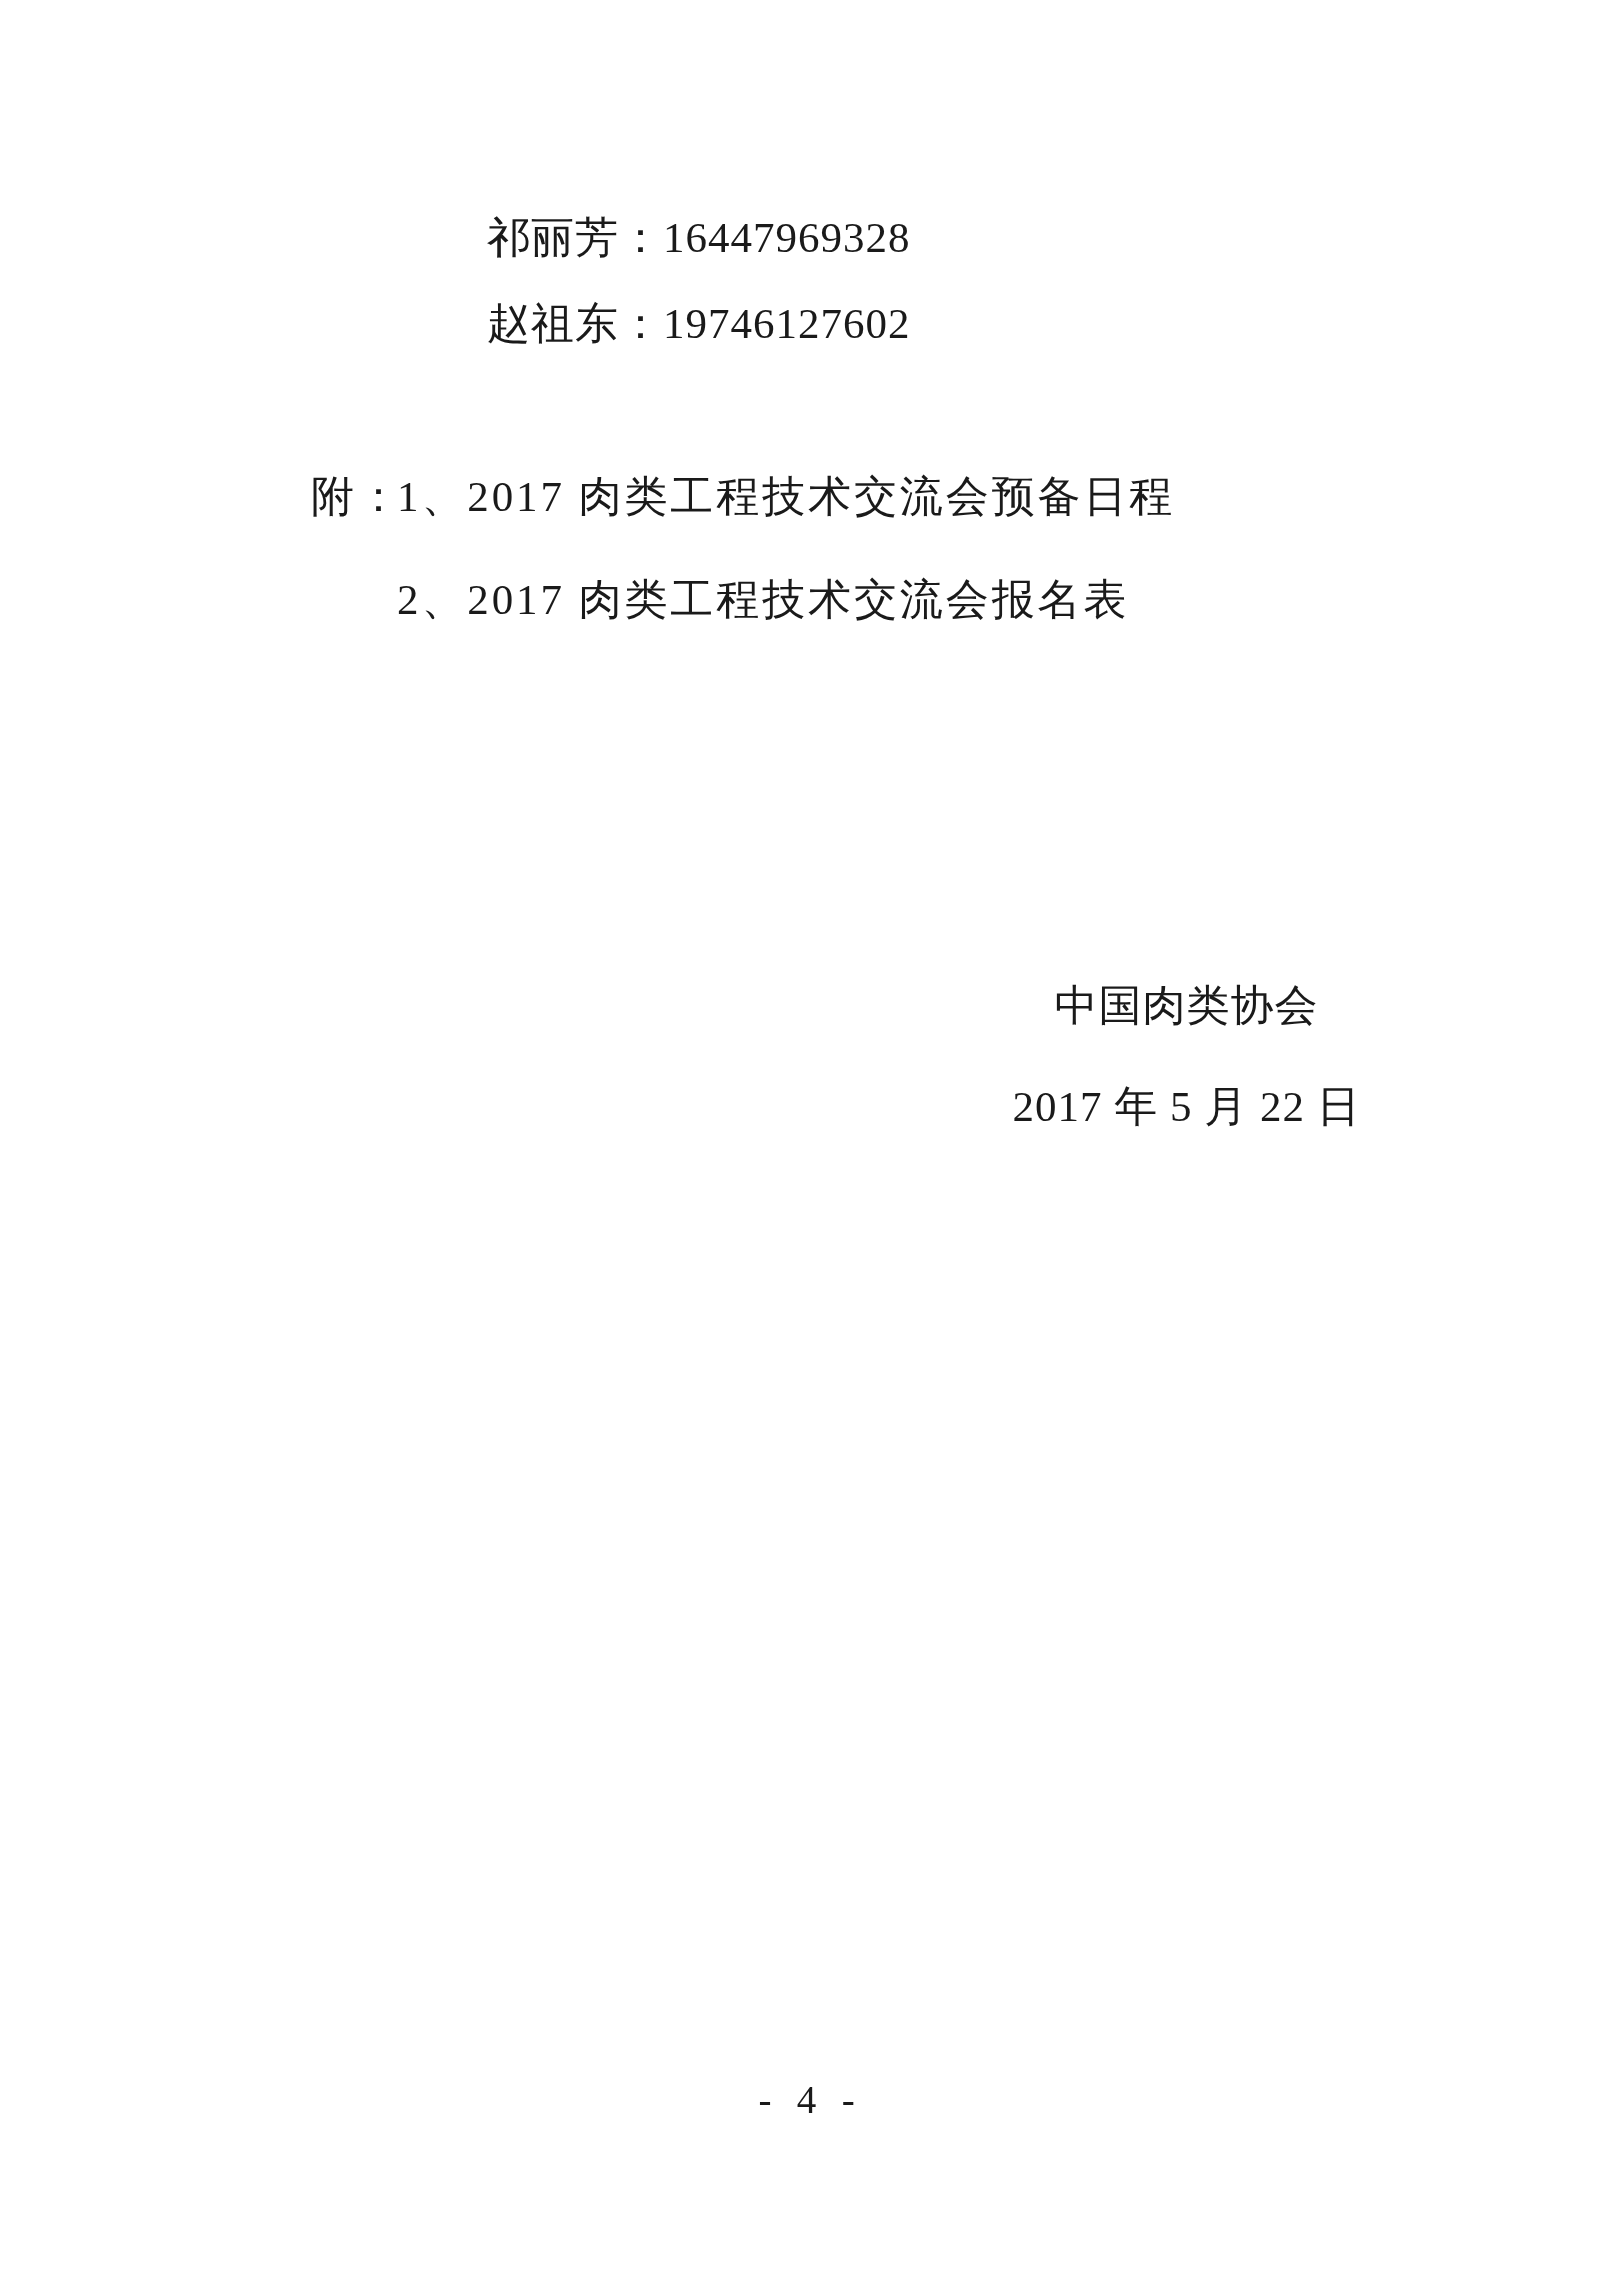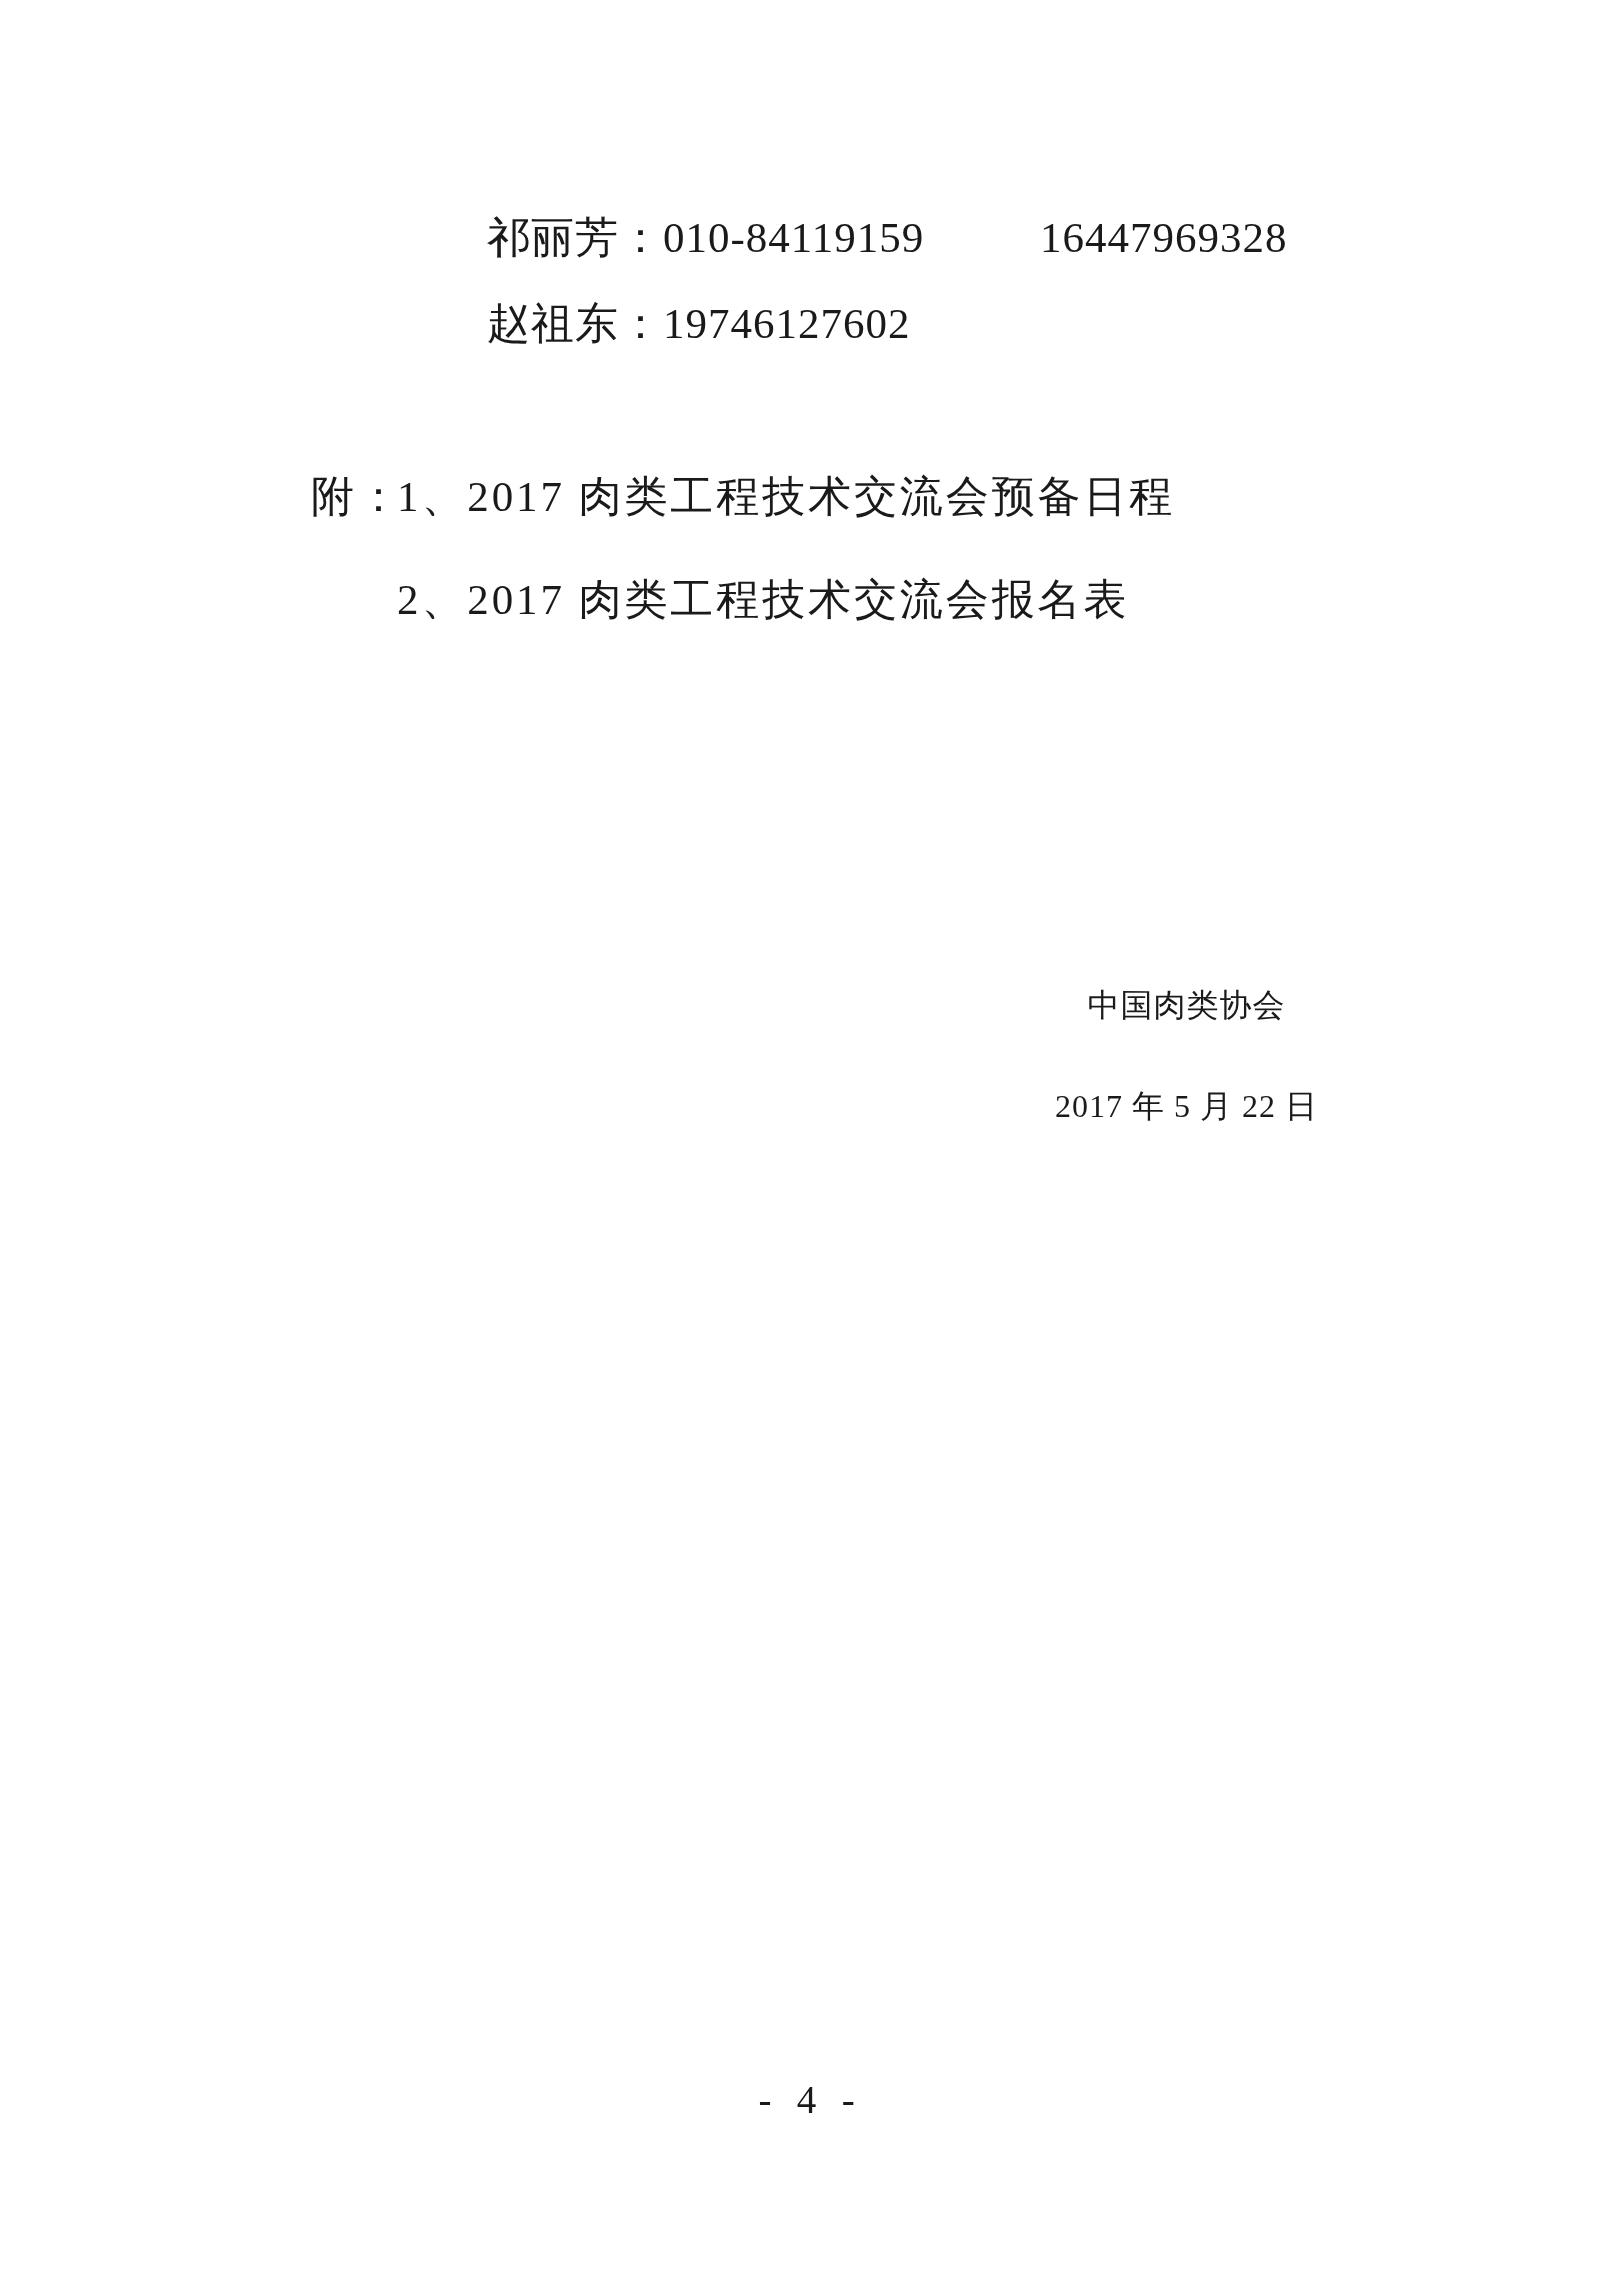--- a/index.html
+++ b/index.html
@@ -72,21 +72,21 @@
     width: 86px;
   }
 
   
   .signature-block {
     position: absolute;
     left: 961px;
     top: 983px;
     width: 451px;
     text-align: center;
-    font-size: 32px;
+    font-size: 43px;
     line-height: 45px;
     white-space: nowrap;
   }
   .signature-org {
     letter-spacing: 1px;
   }
   .signature-date {
     margin-top: 56px;
     letter-spacing: 1px;
   }
@@ -104,21 +104,20 @@
   }
 </style>
 </head>
 <body>
 
 <div class="page">
 
   <div class="contact-block">
     <div class="contact-row">
       <span class="c-name">祁丽芳：</span>
-      <span class="c-phone">010-84119159</span>
       <span class="c-mobile">16447969328</span>
     </div>
     <div class="contact-row">
       <span class="c-name">赵祖东：</span>
       <span class="c-mobile">19746127602</span>
     </div>
   </div>
 
   <div class="attach-block">
     <div class="attach-line">

